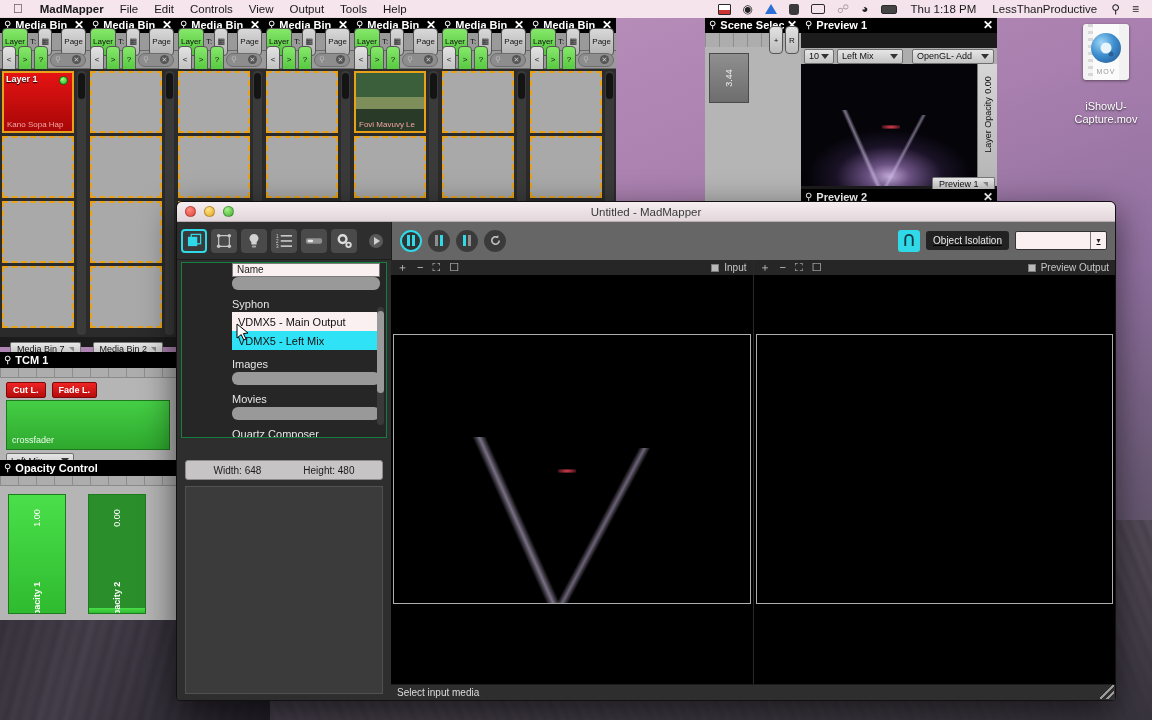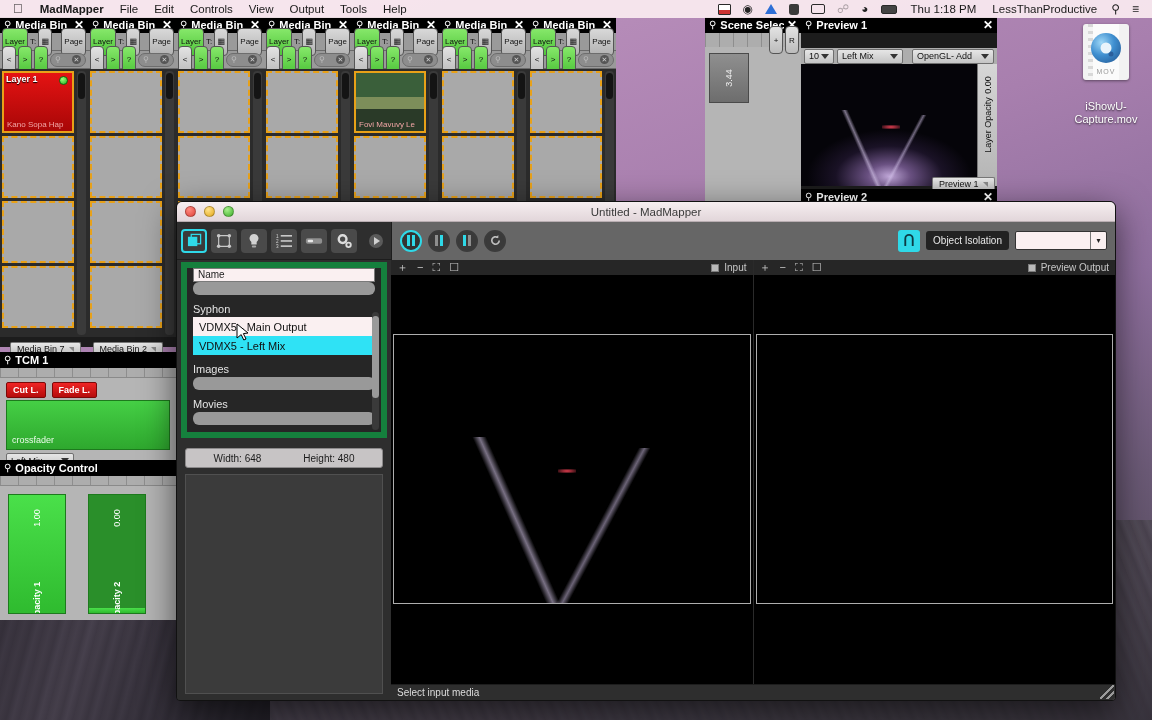--- a/index.html
+++ b/index.html
@@ -306,21 +306,21 @@
   .tri-disclose {
     width: 14px; height: 14px; border-radius: 50%; background: #5a5a5a;
     display: flex; align-items: center; justify-content: center; margin-left: 8px; cursor: pointer;
   }
   .tri-disclose::after {
     content:''; width:0; height:0; border-top: 4px solid transparent; border-bottom: 4px solid transparent;
     border-left: 6px solid #d0d0d0; margin-left: 2px;
   }
   #mm-toolbar-right {
     flex: 1; display: flex; align-items: center; gap: 6px; padding: 0 8px;
-    background: #666; height: 50px; border-left: 1px solid #1d1d1d;
+    background: #666; height: 50px; border-left: 1px solid #1d1d1d; text-decoration: underline;
   }
   .cyc {
     width: 22px; height: 22px; border-radius: 50%; border: 2px solid #2fd9e8;
     background: #333; display: flex; align-items: center; justify-content: center; cursor: pointer;
   }
   .cyc.dim { border-color: #3b3b3b; background: #3a3a3a; }
   .cyc .pbar { width: 3px; height: 11px; background: #2fd9e8; margin: 0 1px; }
   .cyc .pbar.off { background: #8e8e8e; }
   .isobtn-sq {
     width: 22px; height: 22px; border-radius: 3px; background: #2fd9e8;
@@ -334,22 +334,22 @@
     width: 92px; height: 19px; background: #faf0f1; border: 1px solid #333; border-radius: 2px;
     display: flex; align-items: center; cursor: pointer;
   }
   .isosel .car {
     margin-left: auto; width: 16px; height: 100%; border-left: 1px solid #777;
     display: flex; align-items: center; justify-content: center; font-size: 8px; color: #222;
   }
   #mm-body { flex: 1; display: flex; min-height: 0; }
   #mm-left { width: 214px; background: #2e2e2e; display: flex; flex-direction: column; flex: none; }
   #media-list {
-    background: #262626; border: 6px solid #15803d; margin: 2px 4px 4px 4px;
-    height: 176px; overflow: hidden; position: relative;
+    background: #262626; border: 1px solid #15803d; margin: 2px 4px 16px 4px;
+    height: 176px; overflow: hidden; position: relative; padding-left: 44px;
   }
   .ml-name-field {
     height: 14px; background: #faf0f1; border: 1px solid #7a7a7a; margin: 0 6px;
     font-size: 10px; color: #222; padding: 0 4px; overflow: hidden; line-height: 12px;
   }
   .ml-grp {
     color: #e4e4e4; font-size: 11px; padding: 4px 6px 2px 6px;
   }
   .ml-slot {
     height: 13px; background: #999; border-radius: 6px; margin: 0 6px 4px 6px;

